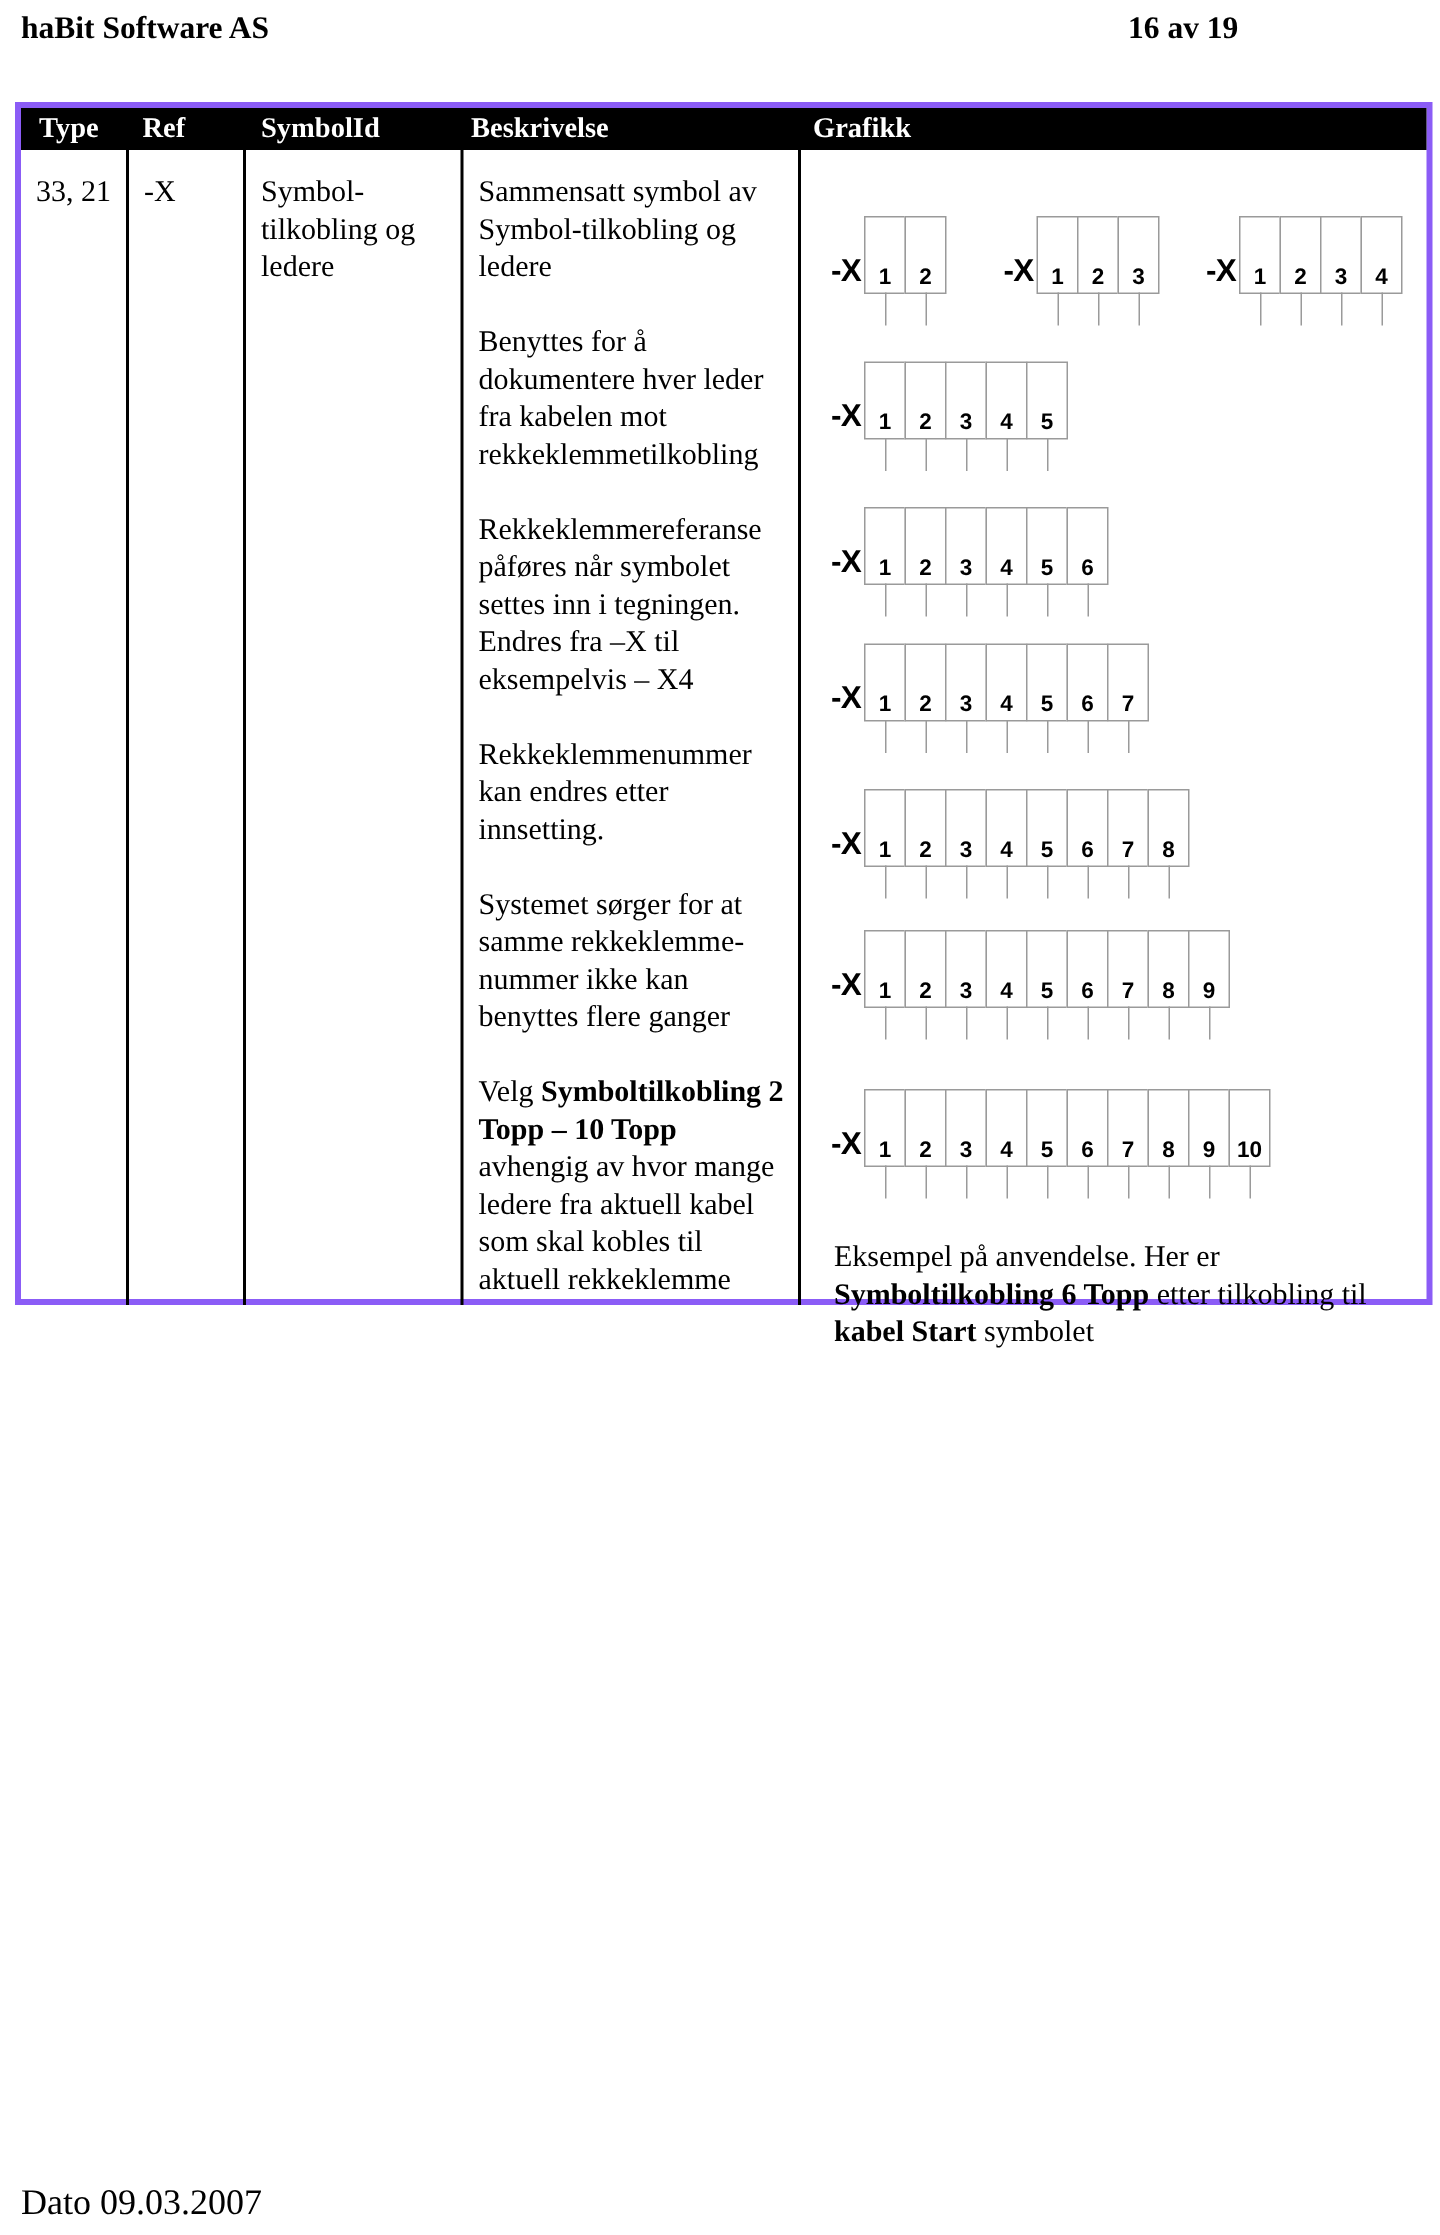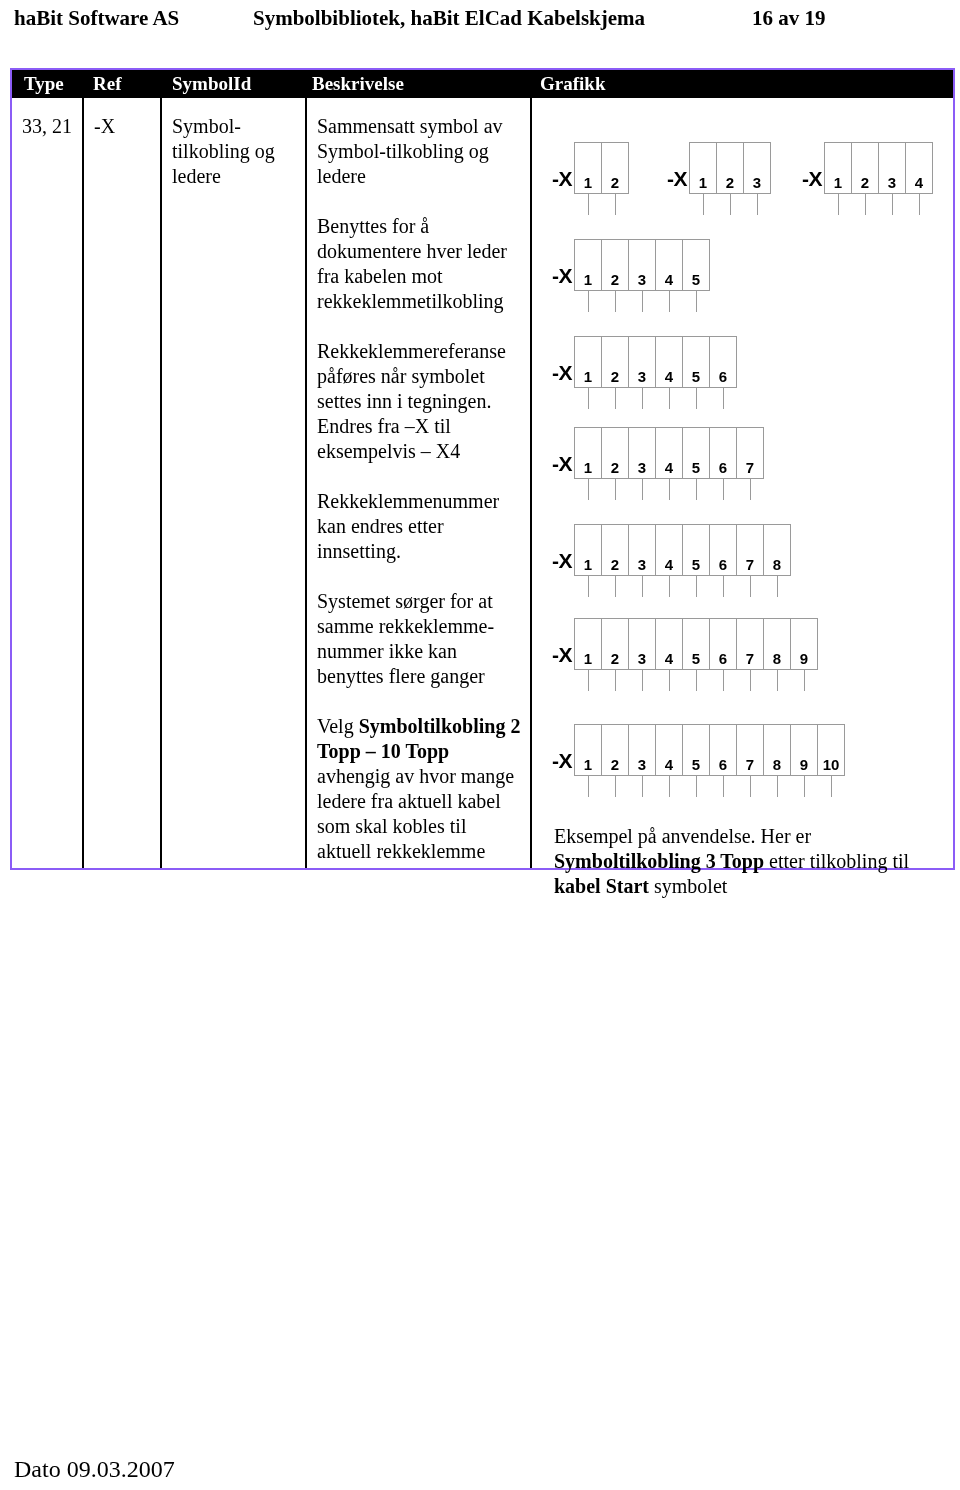--- a/index.html
+++ b/index.html
@@ -30,21 +30,21 @@
   .ph-center { position: absolute; left: 253px; top: 0; }
   .ph-right  { position: absolute; left: 752px; top: 0; }
 
   
   .doc-table {
     position: absolute;
     left: 10px;
     top: 68px;
     width: 945px;
     height: 802px;
-    border: 2px solid #8b5cf6;
+    border: 4px solid #8b5cf6;
     box-sizing: border-box;
     background: #fff;
   }
   .table-head {
     position: absolute;
     left: 0; top: 0;
     width: 100%;
     height: 28px;
     background: #000000;
   }
@@ -177,21 +177,20 @@
     font-size: 24px;
   }
 
   b { font-weight: bold; }
 </style>
 </head>
 <body>
 
 <div class="page-header">
   <span class="ph-left">haBit Software AS</span>
-  <span class="ph-center">Symbolbibliotek, haBit ElCad Kabelskjema</span>
   <span class="ph-right">16 av 19</span>
 </div>
 
 <div class="doc-table">
 
   <div class="table-head">
     <span class="th th-type">Type</span>
     <span class="th th-ref">Ref</span>
     <span class="th th-sid">SymbolId</span>
     <span class="th th-desc">Beskrivelse</span>
@@ -499,21 +498,21 @@
                 <span class="lead"></span>
               </span>
               <span class="term">
                 <span class="num">10</span>
                 <span class="lead"></span>
               </span>
             </span>
         </div>
 
         <div class="graf-caption">
-          <span>Eksempel på anvendelse. Her er </span><b>Symboltilkobling 3 Topp</b><span> etter tilkobling til </span><b>kabel Start</b><span> symbolet</span>
+          <span>Eksempel på anvendelse. Her er </span><b>Symboltilkobling 6 Topp</b><span> etter tilkobling til </span><b>kabel Start</b><span> symbolet</span>
         </div>
 
       </div>
     </div>
   </div>
 </div>
 
 <div class="page-footer">
   <span>Dato 09.03.2007</span>
 </div>

